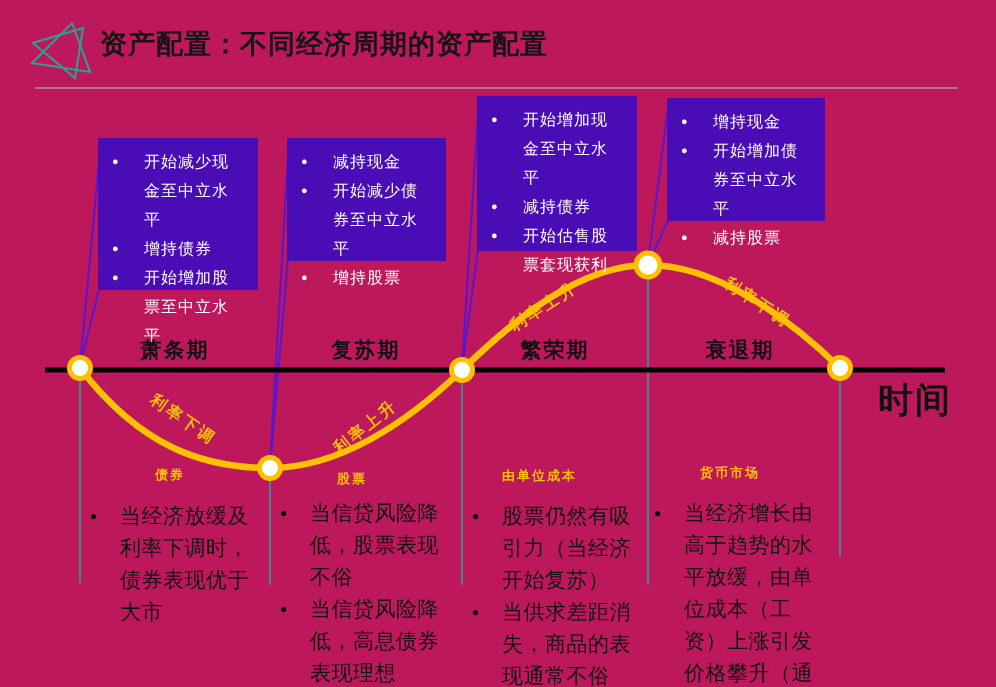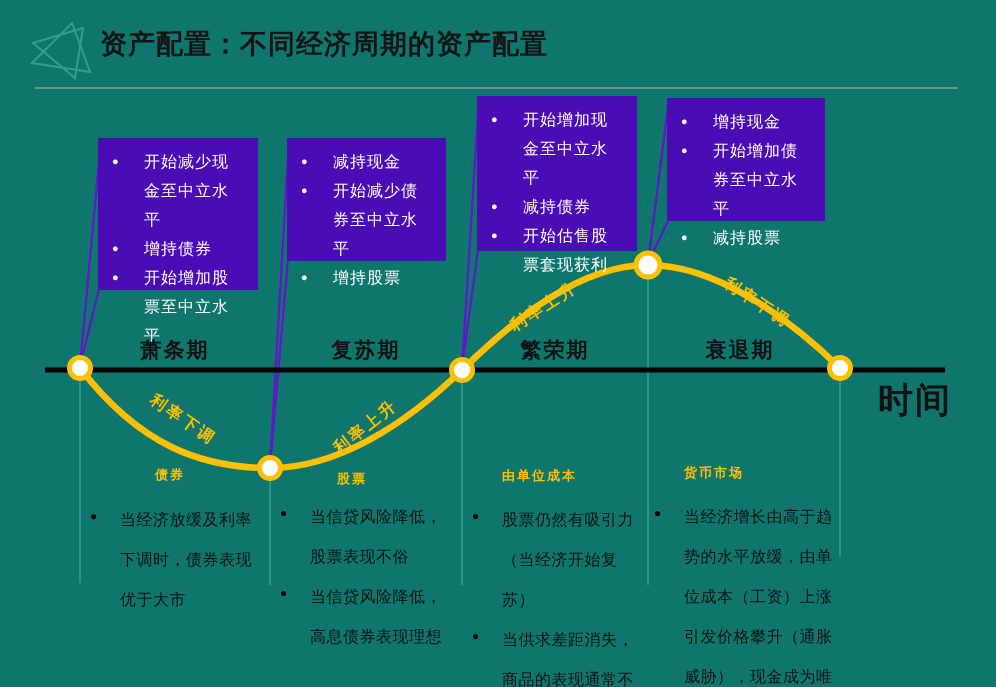--- a/index.html
+++ b/index.html
@@ -1,18 +1,18 @@
 <!DOCTYPE html>
 <html><head>
 <meta charset="utf-8">
 <style>
   html,body{margin:0;padding:0;background:#e8e8e8;}
   .slide{
     position:relative;width:996px;height:687px;margin:0 auto;
-    background:#0f766e;overflow:hidden;
+    background:#be185d;overflow:hidden;
     font-family:"Liberation Sans","DejaVu Sans",sans-serif;
     color:#111;
   }
   svg.bg{position:absolute;left:0;top:0;width:996px;height:687px;}
   .title{
     position:absolute;left:100px;top:26px;margin:0;
     font-size:27px;font-weight:bold;color:#141414;letter-spacing:1px;
   }
   
   .pbox{
@@ -35,21 +35,21 @@
     position:absolute;white-space:nowrap;
     font-size:16px;font-weight:bold;color:#FFC000;letter-spacing:3px;
   }
   
   .bhead{
     position:absolute;font-size:13px;font-weight:bold;color:#FFC000;letter-spacing:2px;
   }
   .blist{position:absolute;}
   .bi2{display:flex;align-items:flex-start;}
   .bi2 .dot2{width:30px;flex:0 0 30px;font-size:12px;line-height:32px;color:#000;padding-left:2px;}
-  .bi2 .txt2{font-size:16px;line-height:40px;color:#111;letter-spacing:0.5px;}
+  .bi2 .txt2{font-size:21px;line-height:32px;color:#111;letter-spacing:0.5px;}
   .w136{width:136px;}
   .w150{width:150px;}
 </style>
 </head>
 <body>
 
 <div class="slide">
 
   <svg class="bg" viewBox="0 0 996 687">
 
@@ -166,21 +166,21 @@
   <div class="time" style="left:878px;top:377px">时间</div>
 
   <div class="clabel" style="left:183px;top:420px;transform:translate(-50%,-50%) rotate(35deg)">利率下调</div>
   <div class="clabel" style="left:366px;top:427px;transform:translate(-50%,-50%) rotate(-38deg)">利率上升</div>
   <div class="clabel" style="left:544px;top:307px;transform:translate(-50%,-50%) rotate(-33deg)">利率上升</div>
   <div class="clabel" style="left:757px;top:303px;transform:translate(-50%,-50%) rotate(34deg)">利率下调</div>
 
   <div class="bhead" style="left:155px;top:466px">债券</div>
   <div class="bhead" style="left:337px;top:470px">股票</div>
   <div class="bhead" style="left:502px;top:467px">由单位成本</div>
-  <div class="bhead" style="left:684px;top:464px">货币市场</div>
+  <div class="bhead" style="left:700px;top:464px">货币市场</div>
 
   <div class="blist" style="left:88px;top:500px">
     <div class="bi2">
         <span class="dot2">●</span>
         <span class="txt2 w136">当经济放缓及利率下调时，债券表现优于大市</span>
       </div>
   </div>
 
   <div class="blist" style="left:278px;top:497px">
     <div class="bi2">

